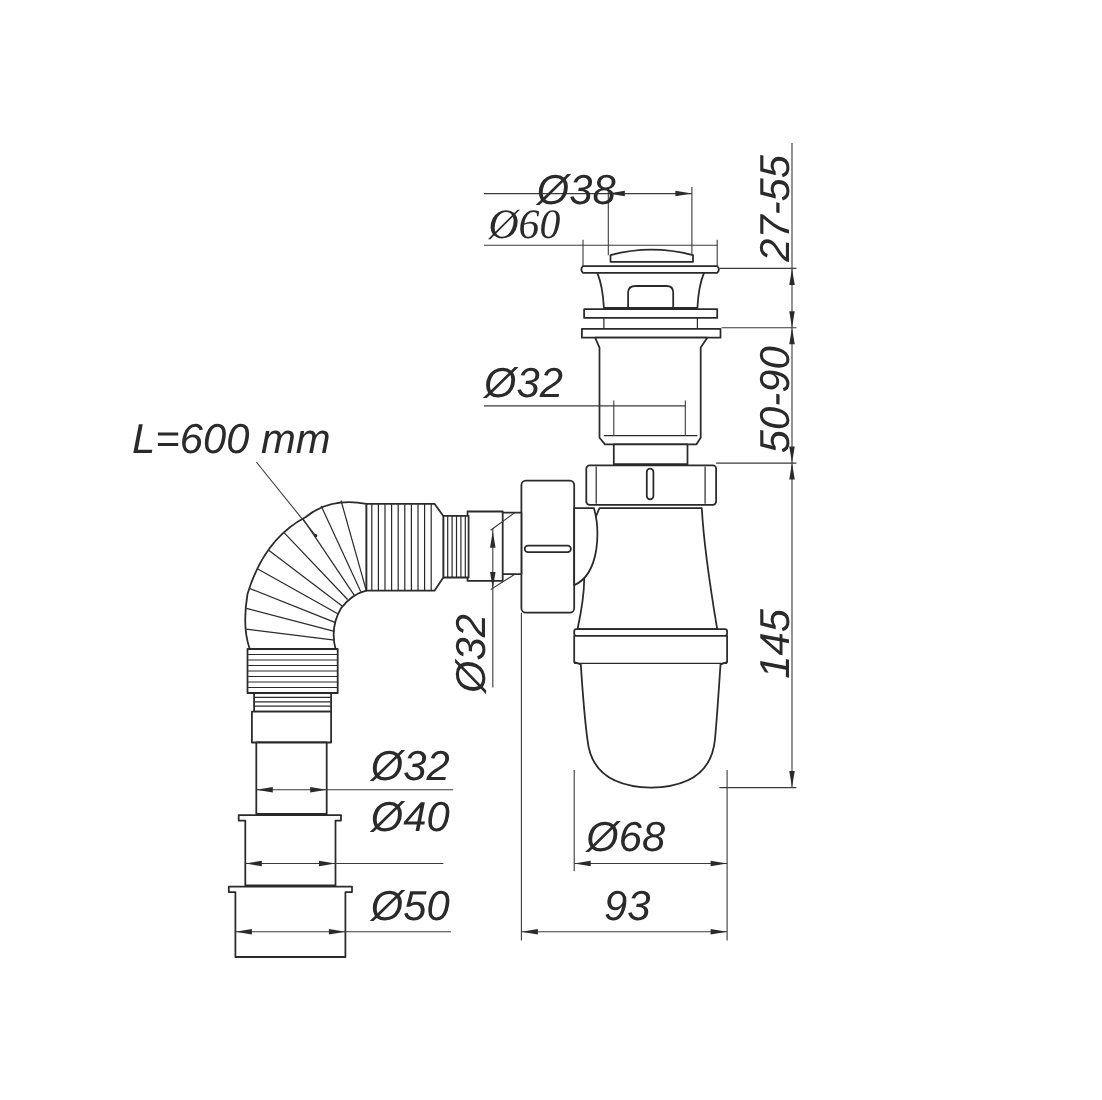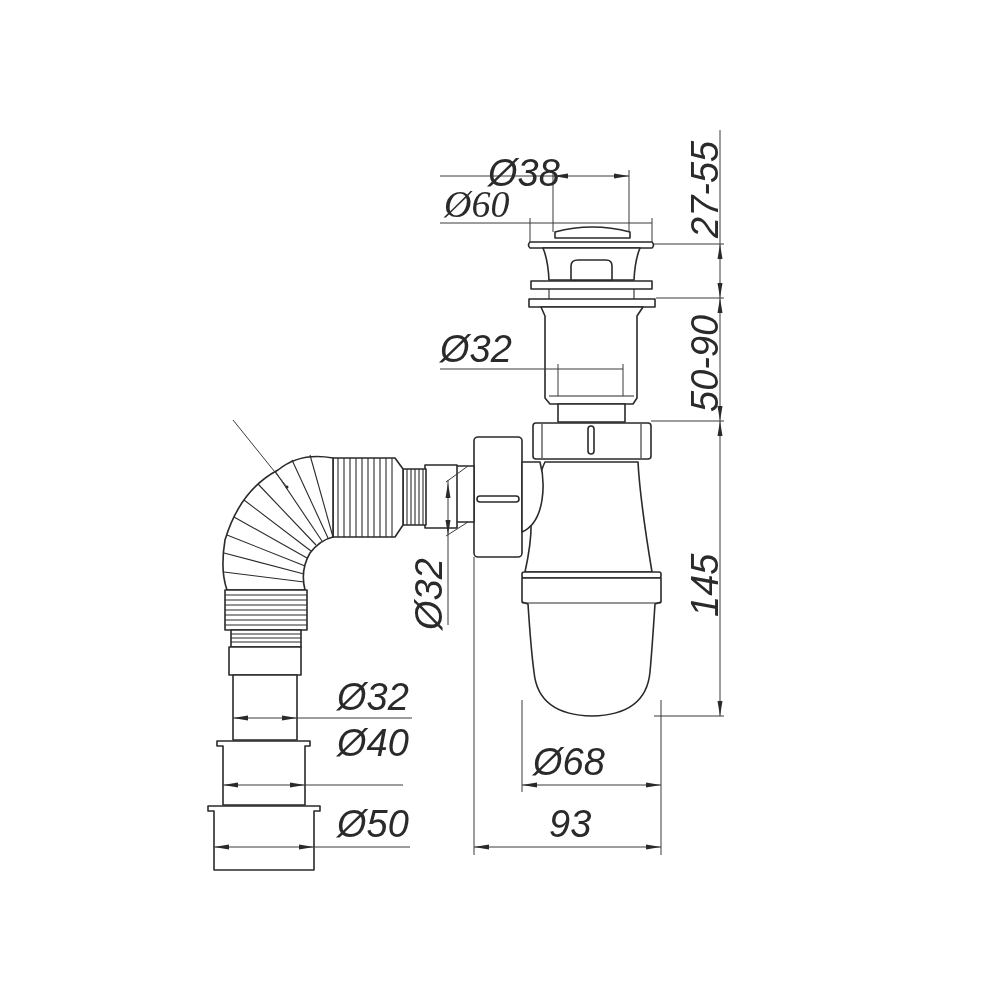--- a/index.html
+++ b/index.html
@@ -198,20 +198,21 @@
       <polygon class="arrow" points="474,847 489,844.5 489,849.5"></polygon>
       <polygon class="arrow" points="661,847 646,844.5 646,849.5"></polygon>
     </g>
   </svg>
 
   <div class="lbl" style="left:444px; top:154px;margin-left:44px;">Ø38</div>
   <div class="lbl" style="left:444px; top:185px;font-family:Liberation Serif, serif;">Ø60</div>
   <div class="lbl v" style="left:686px; top:238px;">27-55</div>
   <div class="lbl" style="left:440px; top:330px;">Ø32</div>
   <div class="lbl v" style="left:686px; top:412px;">50-90</div>
+  <div class="lbl" style="left:120px; top:381px;">L=600 mm</div>
   <div class="lbl v" style="left:410px; top:630px;">Ø32</div>
   <div class="lbl v" style="left:686px; top:617px;">145</div>
   <div class="lbl" style="left:337px; top:678px;">Ø32</div>
   <div class="lbl" style="left:337px; top:724px;">Ø40</div>
   <div class="lbl" style="left:337px; top:805px;">Ø50</div>
   <div class="lbl" style="left:533px; top:743px;">Ø68</div>
   <div class="lbl" style="left:549px; top:805px;font-style:italic;">93</div>
 
 </div>
 

